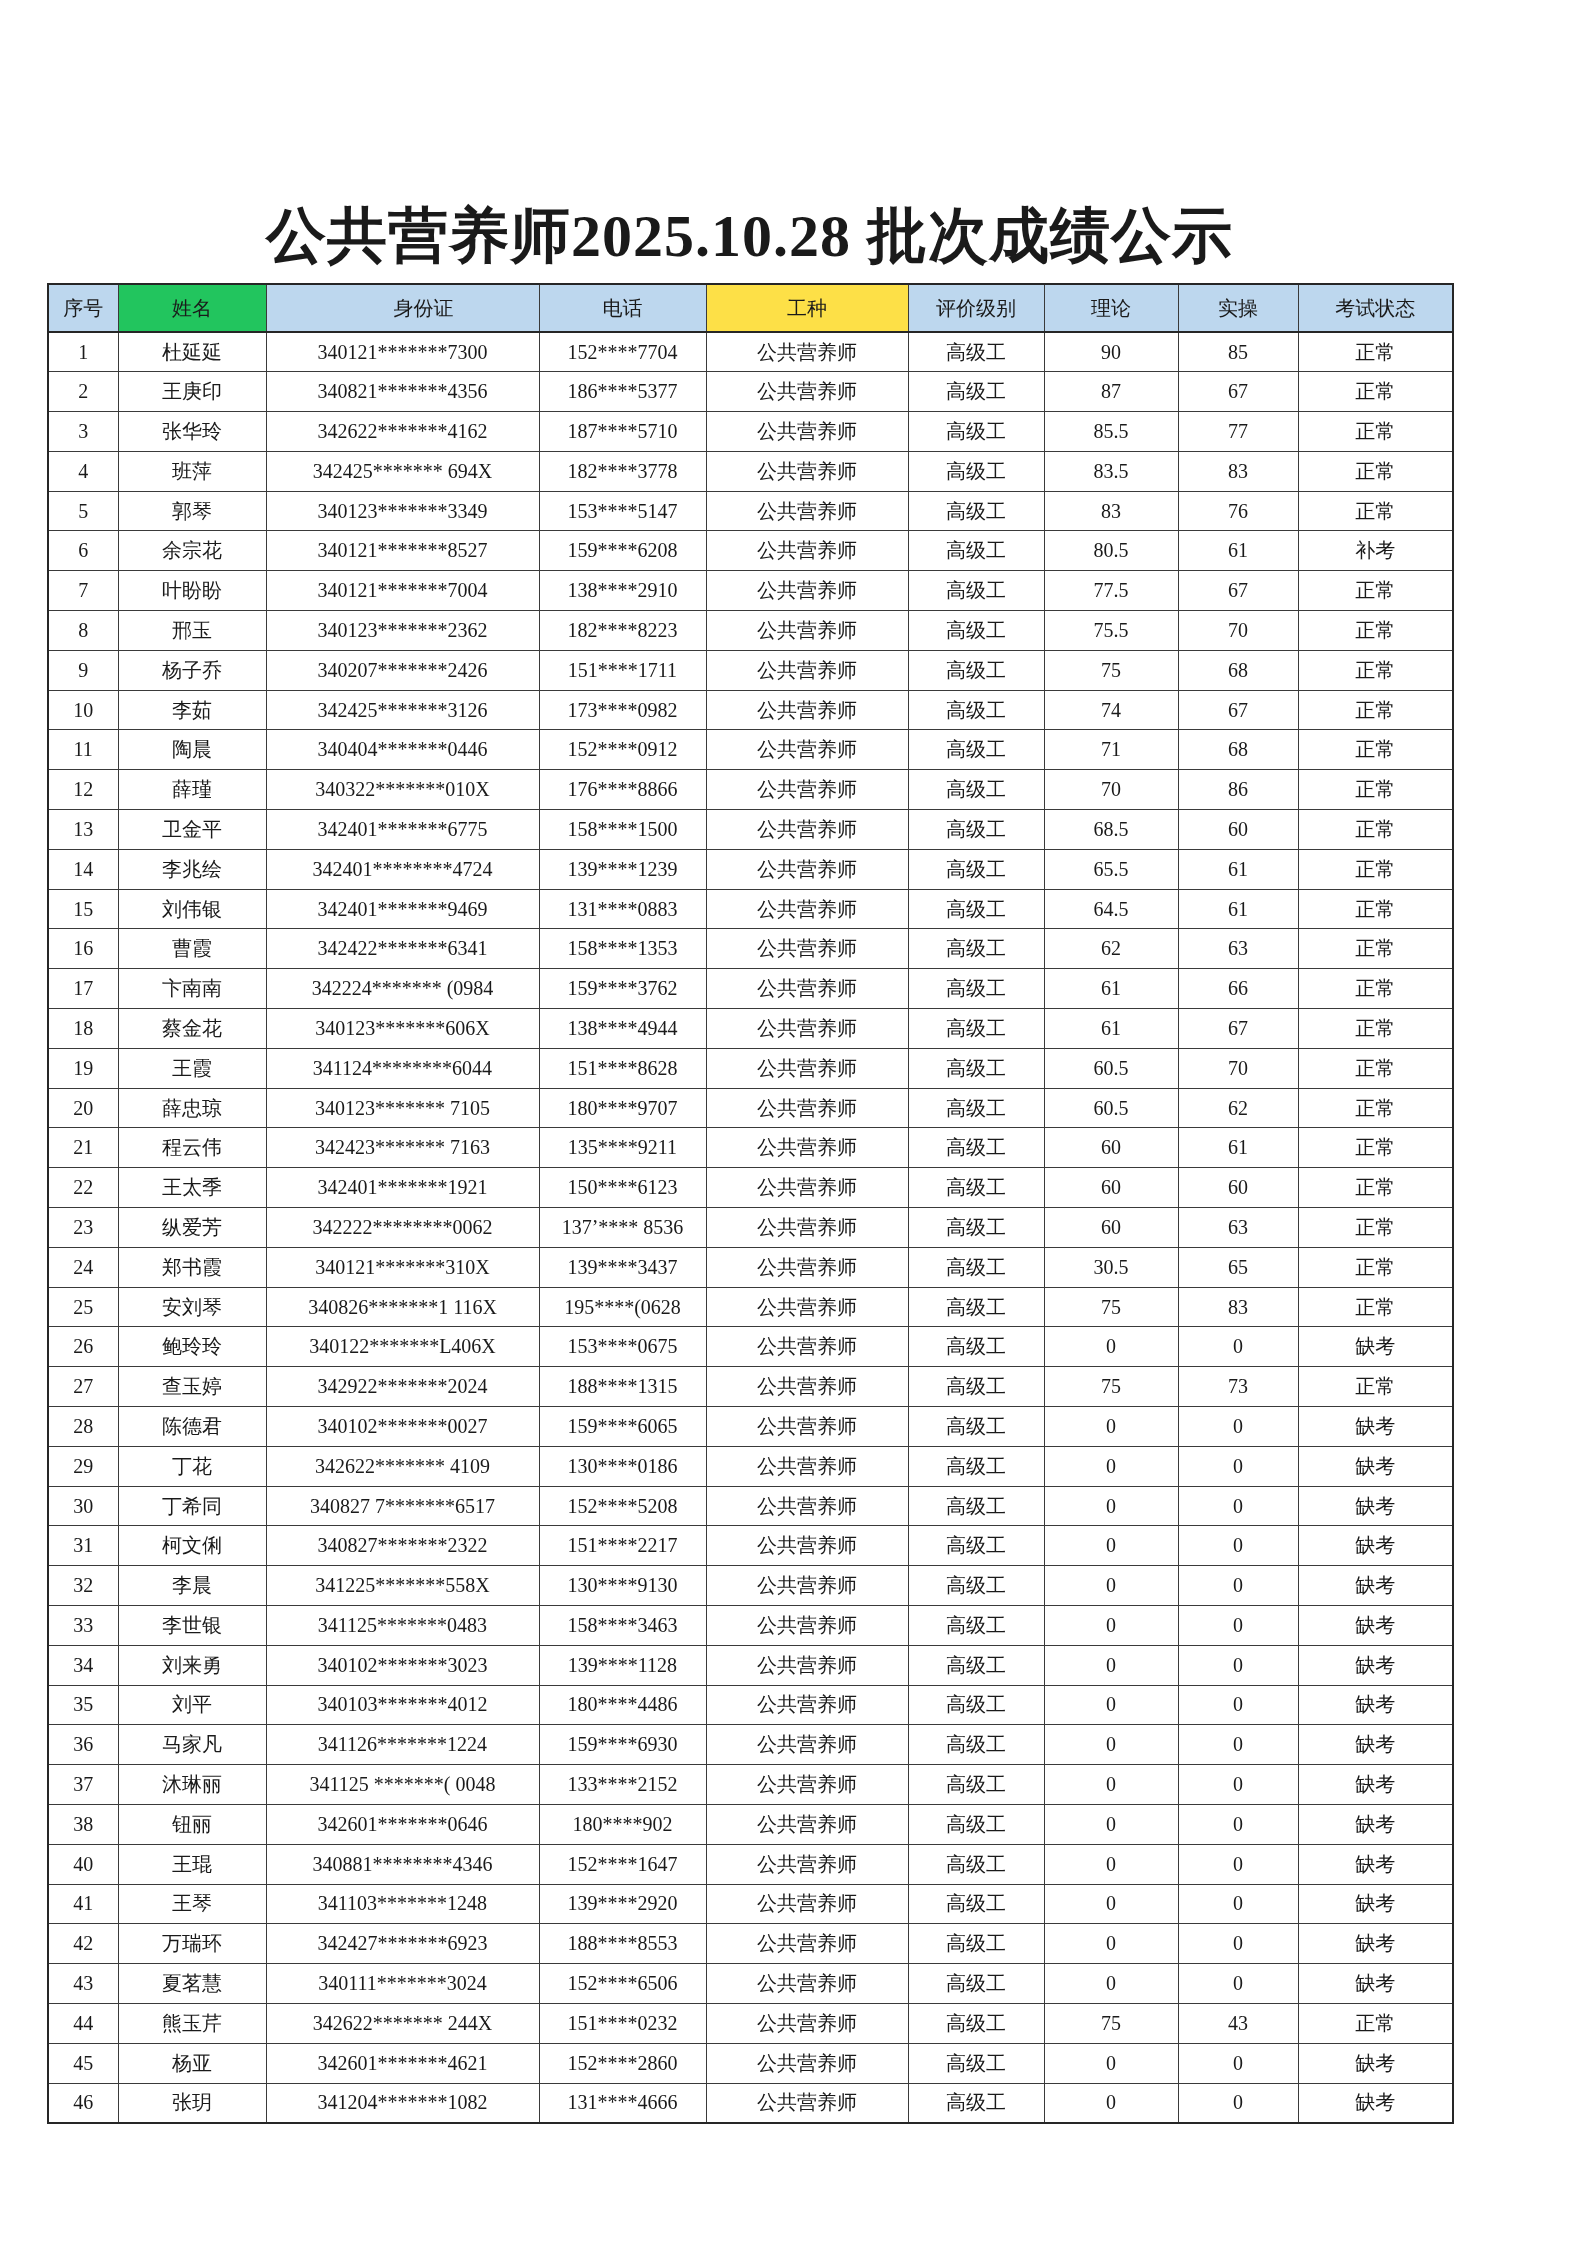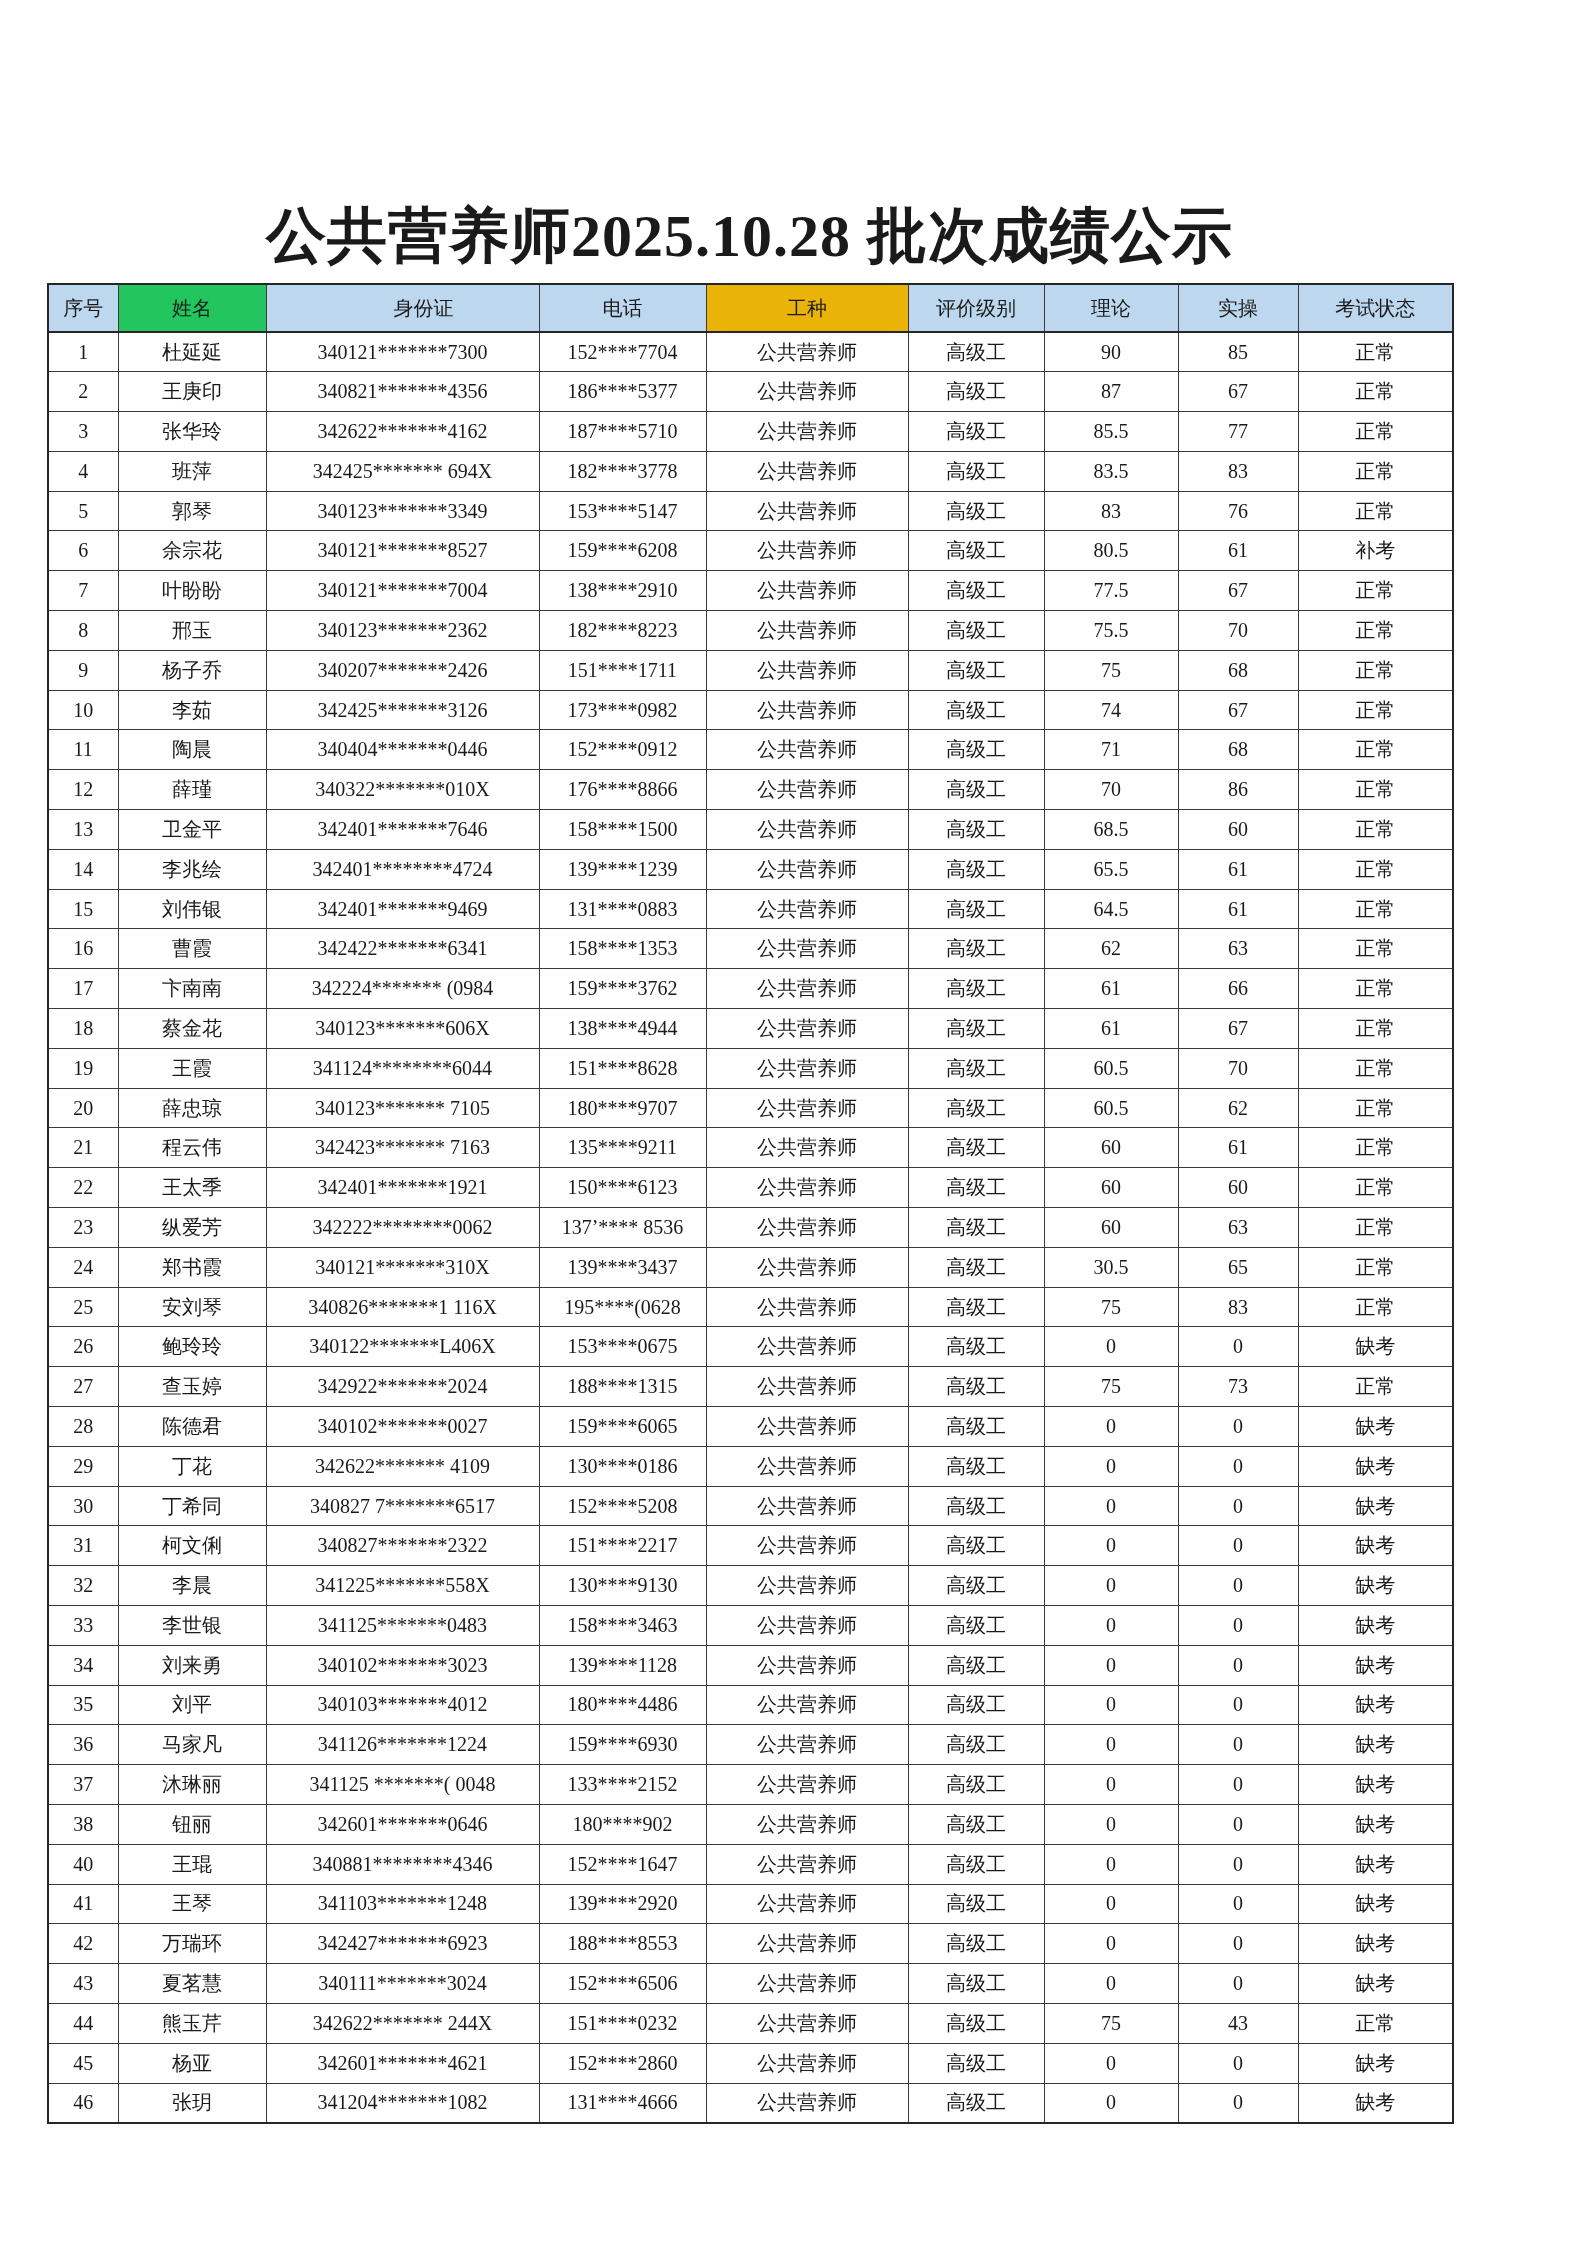--- a/index.html
+++ b/index.html
@@ -67,21 +67,21 @@
       <col style="width:134px">
       <col style="width:120px">
       <col style="width:155px">
     </colgroup>
     <thead>
       <tr>
           <th style="background: rgb(189, 215, 238);">序号</th>
           <th style="background: #22c55e;">姓名</th>
           <th style="background: rgb(189, 215, 238); padding-left: 42px;">身份证</th>
           <th class="h-phone" style="background: rgb(189, 215, 238);">电话</th>
-          <th style="background: #eab308;">工种</th>
+          <th style="background: #fde047;">工种</th>
           <th style="background: rgb(189, 215, 238);">评价级别</th>
           <th style="background: rgb(189, 215, 238);">理论</th>
           <th style="background: rgb(189, 215, 238);">实操</th>
           <th style="background: rgb(189, 215, 238);">考试状态</th>
         </tr>
     </thead>
     <tbody>
         <tr>
           <td class="c0">1</td>
           <td class="c1">杜延延</td>
@@ -210,21 +210,21 @@
           <td class="c3">176****8866</td>
           <td class="c4">公共营养师</td>
           <td class="c5">高级工</td>
           <td class="c6">70</td>
           <td class="c7">86</td>
           <td class="c8">正常</td>
         </tr>
         <tr>
           <td class="c0">13</td>
           <td class="c1">卫金平</td>
-          <td class="c2">342401*******7646</td>
+          <td class="c2">342401*******6775</td>
           <td class="c3">158****1500</td>
           <td class="c4">公共营养师</td>
           <td class="c5">高级工</td>
           <td class="c6">68.5</td>
           <td class="c7">60</td>
           <td class="c8">正常</td>
         </tr>
         <tr>
           <td class="c0">14</td>
           <td class="c1">李兆绘</td>

